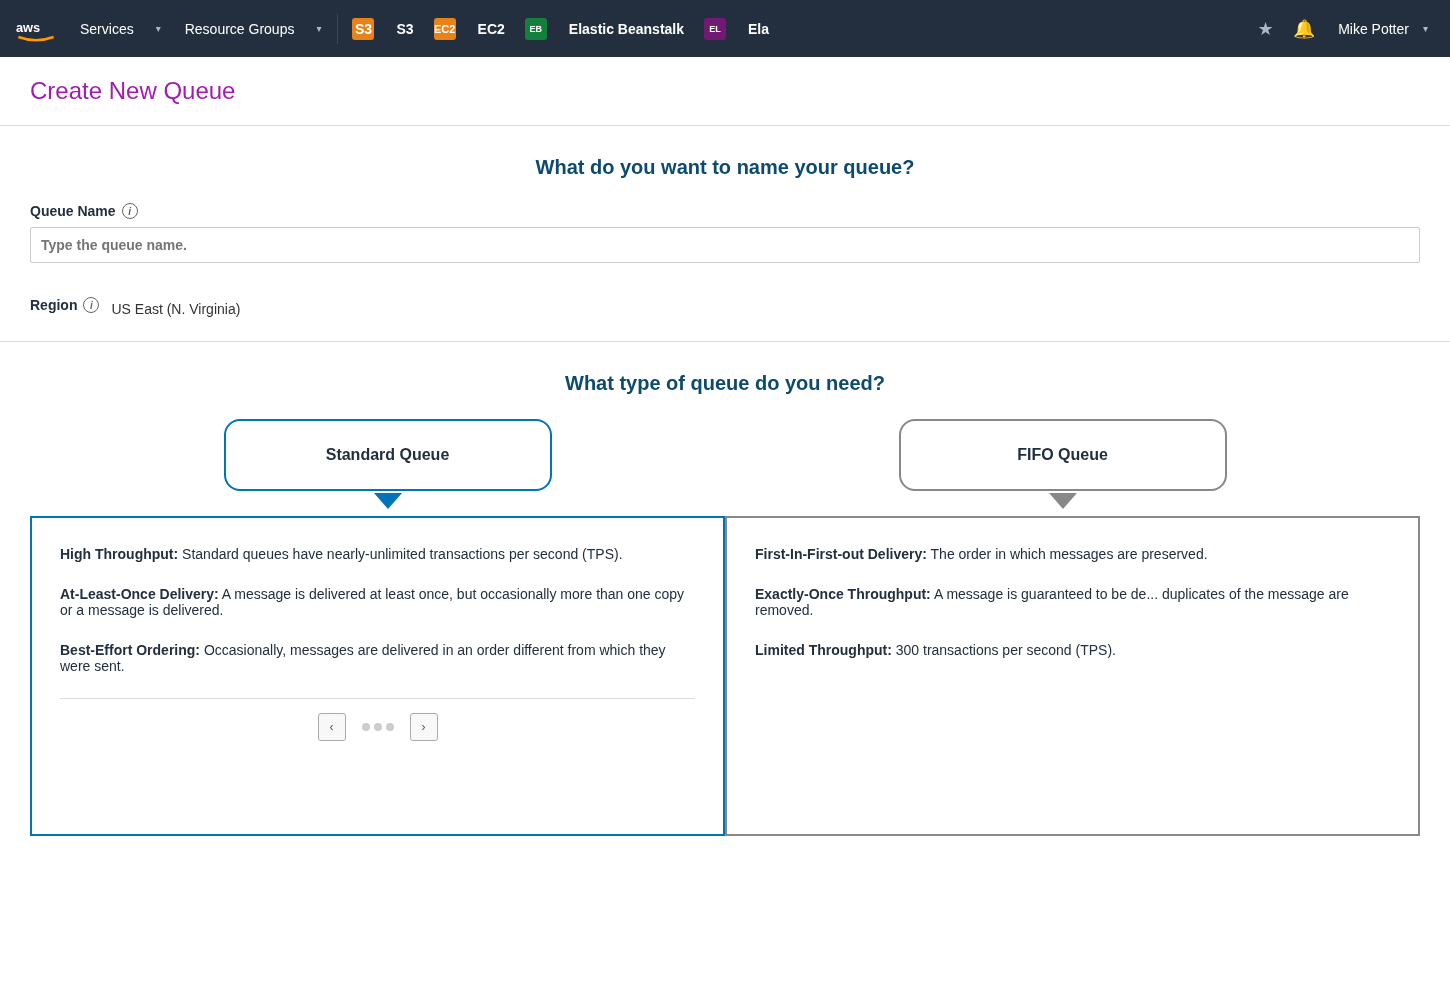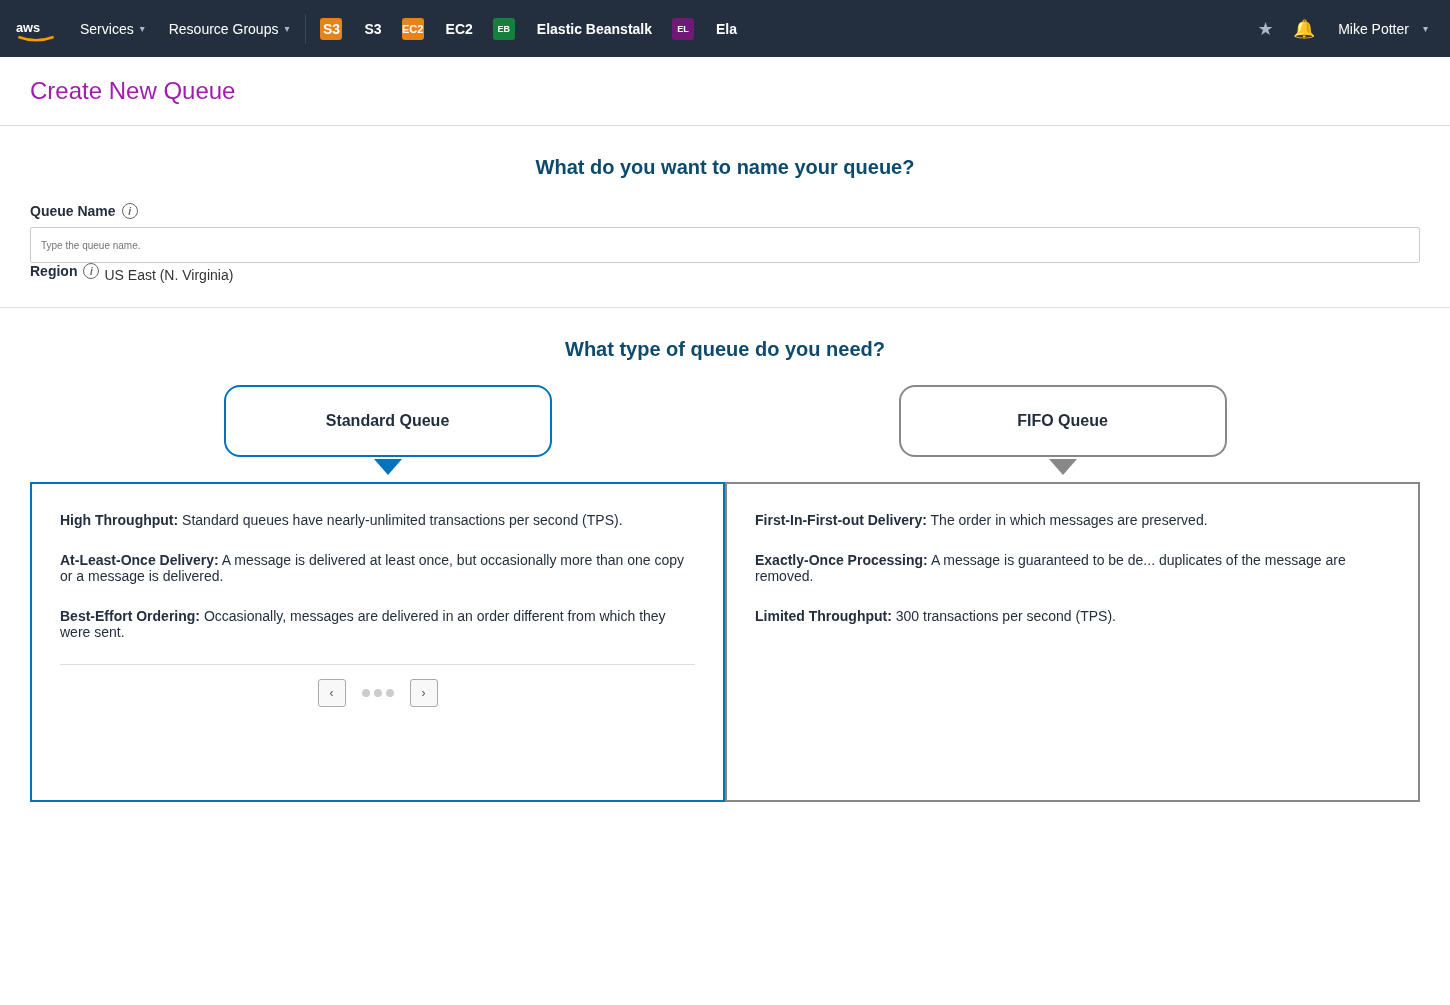--- a/index.html
+++ b/index.html
@@ -24,21 +24,21 @@
     .aws-logo {
       width: 48px;
       height: 30px;
     }
     .nav-item {
       color: #fff;
       padding: 0 12px;
       height: 57px;
       display: flex;
       align-items: center;
-      gap: 4px;
+      gap: 20px;
       cursor: pointer;
       font-size: 14px;
       font-weight: 500;
       white-space: nowrap;
     }
     .nav-chevron {
       font-size: 10px;
       color: #aab7c4;
       margin-left: 2px;
     }
@@ -136,30 +136,31 @@
       cursor: pointer;
       flex-shrink: 0;
     }
 
     .queue-name-input {
       width: 100%;
       height: 36px;
       border: 1px solid #ccc;
       border-radius: 2px;
       padding: 0 10px;
-      font-size: 10px;
+      font-size: 14px;
       color: #000000;
       outline: none;
+      font-weight: bold;
     }
 
     .region-row {
       display: flex;
       align-items: center;
-      gap: 5px;
-      margin-top: 0;
+      gap: 12px;
+      margin-top: 34px;
     }
     .region-value {
       font-size: 14px;
       color: #333;
     }
 
     
     .queue-type-section {
       padding: 30px 0 0 0;
     }
@@ -458,21 +459,21 @@
           <button class="scroll-right-btn">›</button>
         </div>
       </div>
 
       <div class="queue-panel unselected-panel">
         <div class="panel-feature">
           <span class="panel-feature-title">First-In-First-out Delivery:</span>
           <span class="panel-feature-desc"> The order in which messages are preserved.</span>
         </div>
         <div class="panel-feature">
-          <span class="panel-feature-title">Exactly-Once Processing:</span>
+          <span class="panel-feature-title">Exactly-Once Throughput:</span>
           <span class="panel-feature-desc"> A message is guaranteed to be de... duplicates of the message are removed.</span>
         </div>
         <div class="panel-feature">
           <span class="panel-feature-title">Limited Throughput:</span>
           <span class="panel-feature-desc"> 300 transactions per second (TPS).</span>
         </div>
       </div>
 
     </div>
   </div>

